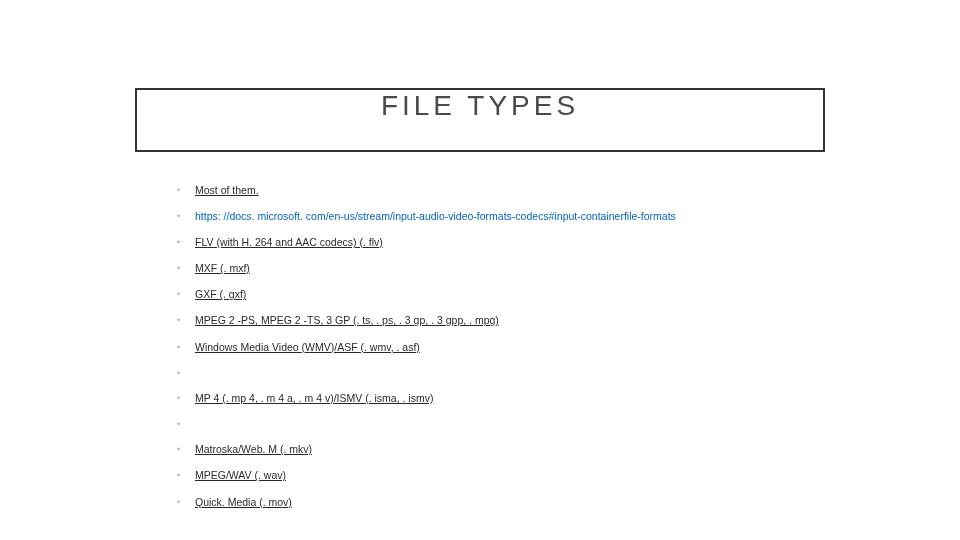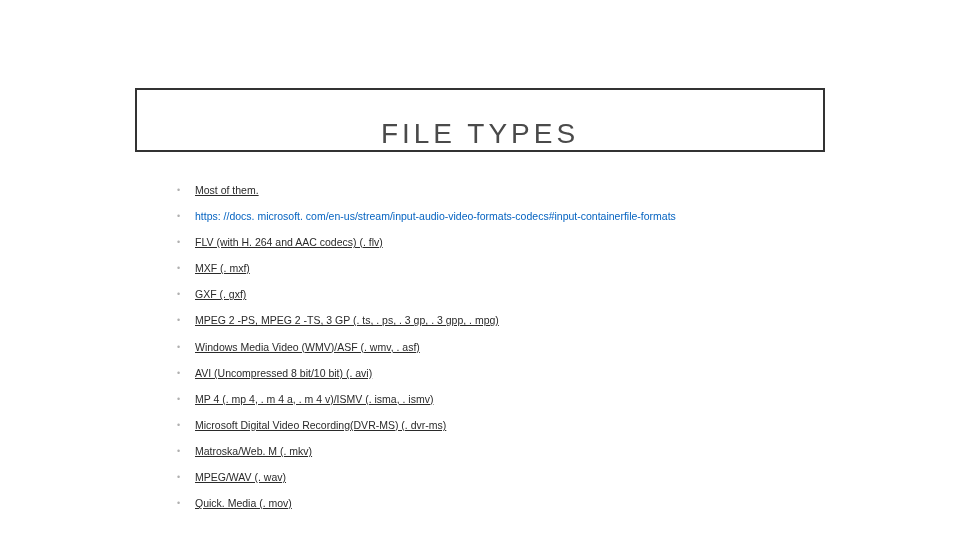--- a/index.html
+++ b/index.html
@@ -11,21 +11,21 @@
     background: #ffffff;
   }
   .title-box {
     position: absolute;
     left: 135px;
     top: 88px;
     width: 690px;
     height: 64px;
     border: 2px solid #333;
     display: flex;
-    align-items: flex-end;
+    align-items: flex-start;
     justify-content: center;
   }
   .title-text {
     font-size: 28px;
     letter-spacing: 4px;
     color: #4a4a4a;
     font-weight: 400;
   }
   .bullets {
     position: absolute;
@@ -88,29 +88,27 @@
     <div class="bullet-row">
       <span class="bullet-dot">•</span>
       <span class="bullet-text">MPEG 2 -PS, MPEG 2 -TS, 3 GP (. ts, . ps, . 3 gp, . 3 gpp, . mpg)</span>
     </div>
     <div class="bullet-row">
       <span class="bullet-dot">•</span>
       <span class="bullet-text">Windows Media Video (WMV)/ASF (. wmv, . asf)</span>
     </div>
     <div class="bullet-row">
       <span class="bullet-dot">•</span>
-      <span class="bullet-text">AVI (Uncompressed 8 bit/10 bit) (. avi)</span>
     </div>
     <div class="bullet-row">
       <span class="bullet-dot">•</span>
       <span class="bullet-text">MP 4 (. mp 4, . m 4 a, . m 4 v)/ISMV (. isma, . ismv)</span>
     </div>
     <div class="bullet-row">
       <span class="bullet-dot">•</span>
-      <span class="bullet-text">Microsoft Digital Video Recording(DVR-MS) (. dvr-ms)</span>
     </div>
     <div class="bullet-row">
       <span class="bullet-dot">•</span>
       <span class="bullet-text">Matroska/Web. M (. mkv)</span>
     </div>
     <div class="bullet-row">
       <span class="bullet-dot">•</span>
       <span class="bullet-text">MPEG/WAV (. wav)</span>
     </div>
     <div class="bullet-row">

